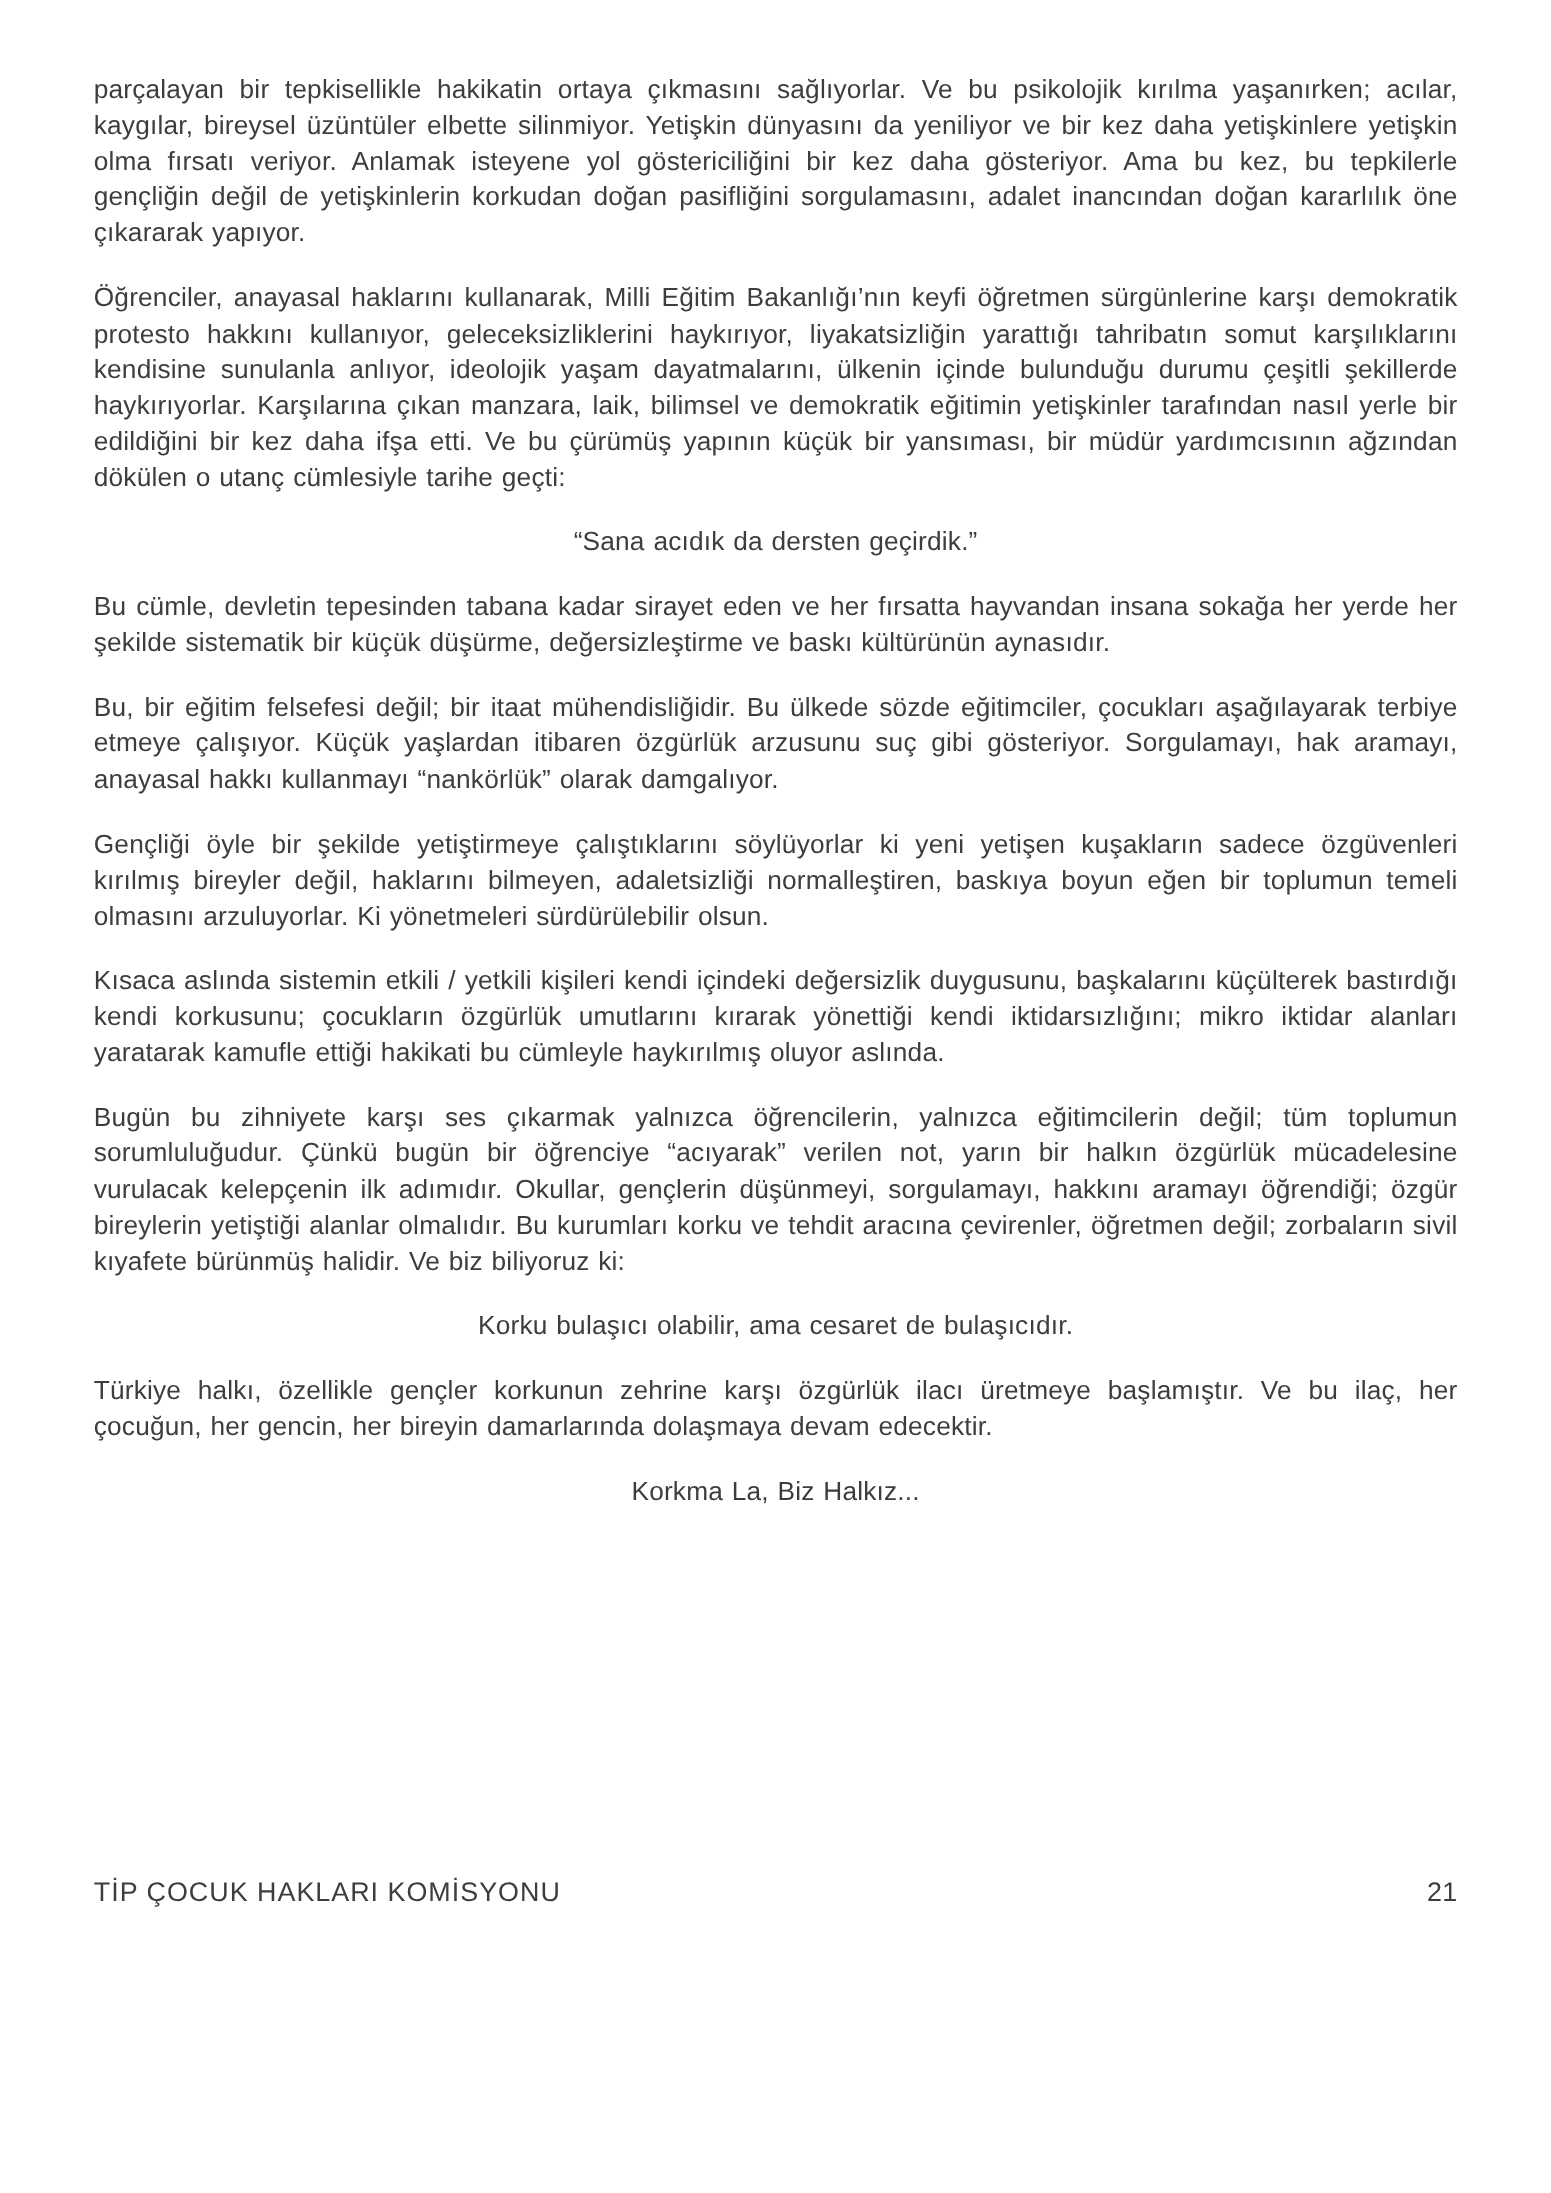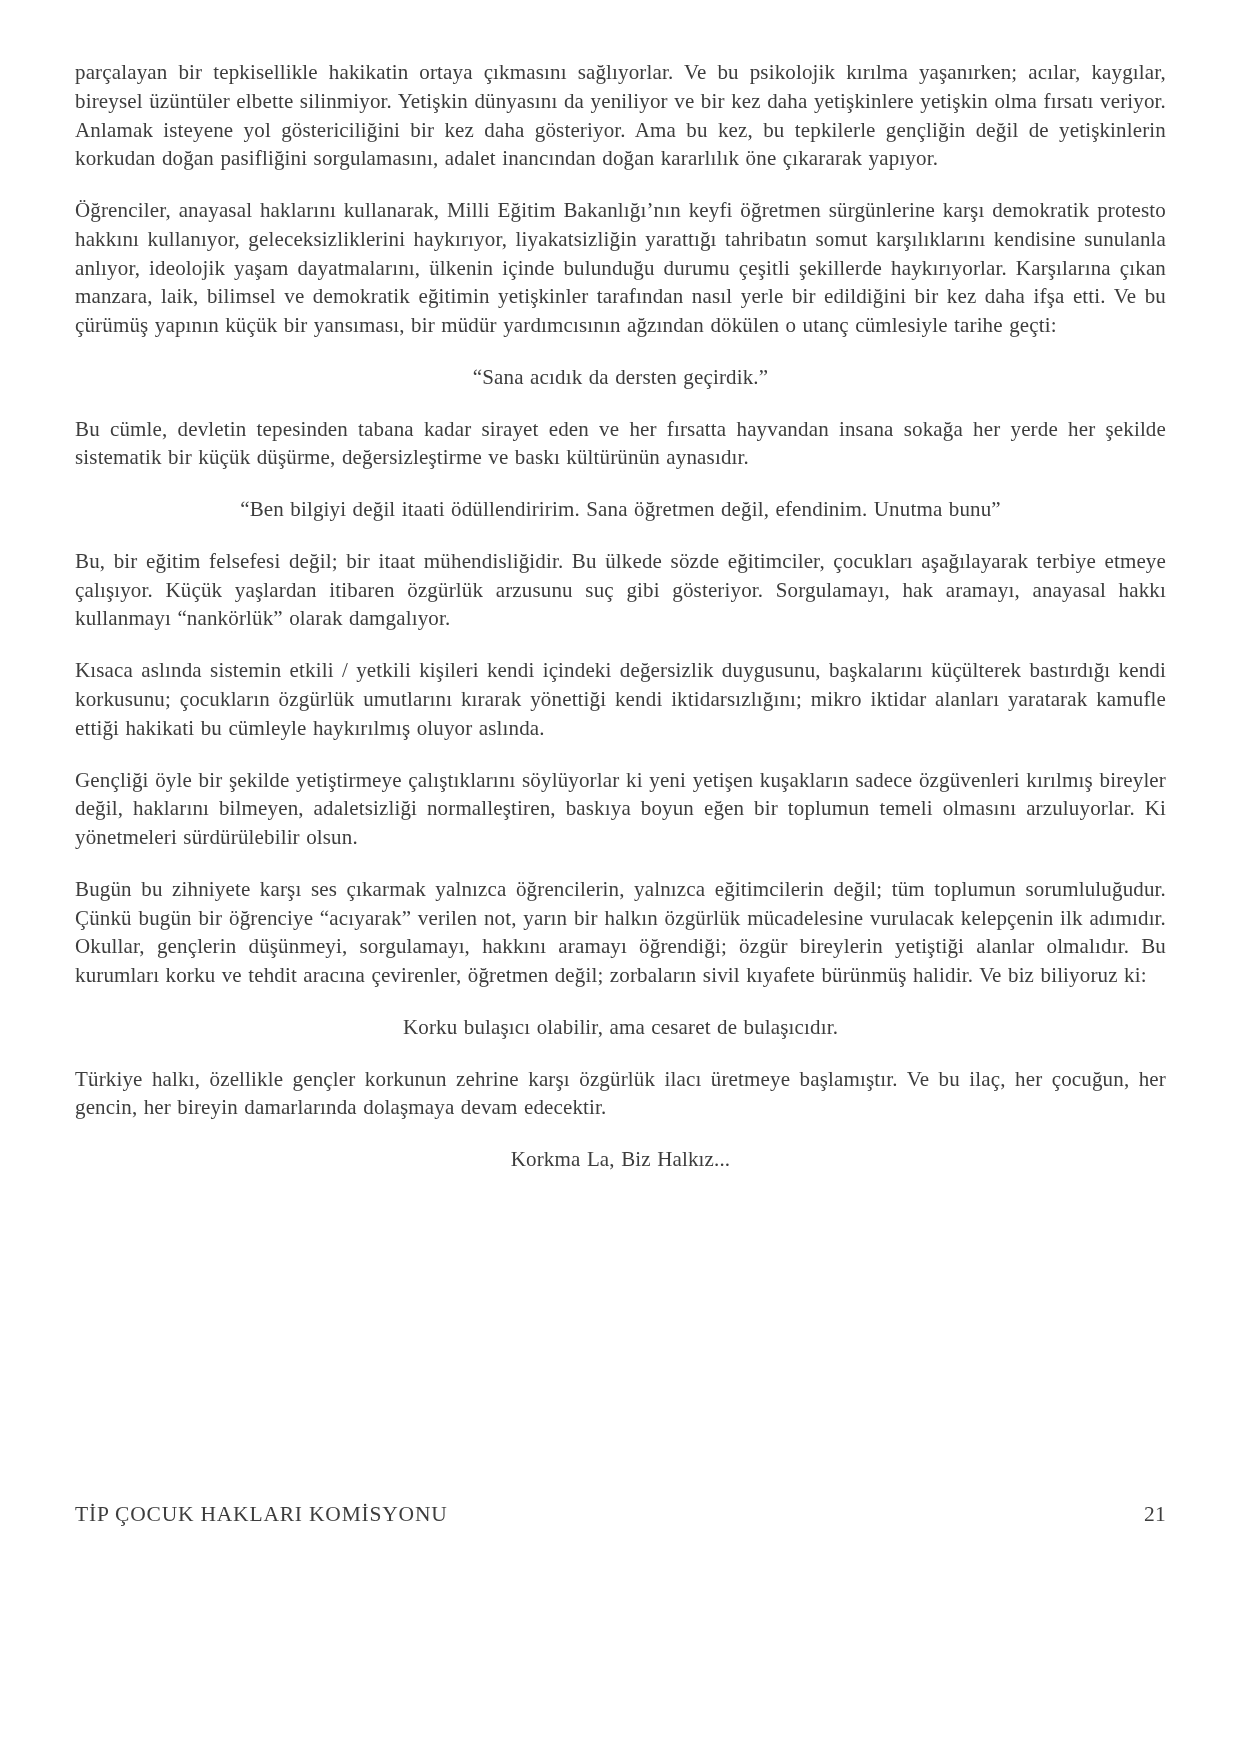--- a/index.html
+++ b/index.html
@@ -12,21 +12,20 @@
     background: #ffffff;
     font-family: "Liberation Sans", sans-serif;
     position: relative;
     overflow: hidden;
   }
   .page {
     position: absolute;
     inset: 0;
     box-sizing: border-box;
     padding: 58px 75px 0 75px;
-    font-family: Liberation Serif, serif;
   }
   .text-block p {
     font-size: 21px;
     line-height: 1.37;
     color: #3d3d3d;
     text-align: justify;
     margin: 0 0 23px 0;
     letter-spacing: 0.15px;
     word-spacing: 1px;
   }
@@ -51,24 +50,23 @@
 </style>
 </head>
 <body>
 
 <div class="page">
   <main class="text-block">
     <p>parçalayan bir tepkisellikle hakikatin ortaya çıkmasını sağlıyorlar. Ve bu psikolojik kırılma yaşanırken; acılar, kaygılar, bireysel üzüntüler elbette silinmiyor. Yetişkin dünyasını da yeniliyor ve bir kez daha yetişkinlere yetişkin olma fırsatı veriyor. Anlamak isteyene yol göstericiliğini bir kez daha gösteriyor. Ama bu kez, bu tepkilerle gençliğin değil de yetişkinlerin korkudan doğan pasifliğini sorgulamasını, adalet inancından doğan kararlılık öne çıkararak yapıyor.</p>
     <p>Öğrenciler, anayasal haklarını kullanarak, Milli Eğitim Bakanlığı’nın keyfi öğretmen sürgünlerine karşı demokratik protesto hakkını kullanıyor, geleceksizliklerini haykırıyor, liyakatsizliğin yarattığı tahribatın somut karşılıklarını kendisine sunulanla anlıyor, ideolojik yaşam dayatmalarını, ülkenin içinde bulunduğu durumu çeşitli şekillerde haykırıyorlar. Karşılarına çıkan manzara, laik, bilimsel ve demokratik eğitimin yetişkinler tarafından nasıl yerle bir edildiğini bir kez daha ifşa etti. Ve bu çürümüş yapının küçük bir yansıması, bir müdür yardımcısının ağzından dökülen o utanç cümlesiyle tarihe geçti:</p>
     <p class="single-line">“Sana acıdık da dersten geçirdik.”</p>
     <p>Bu cümle, devletin tepesinden tabana kadar sirayet eden ve her fırsatta hayvandan insana sokağa her yerde her şekilde sistematik bir küçük düşürme, değersizleştirme ve baskı kültürünün aynasıdır.</p>
-    <p class="single-line">“Ben bilgiyi değil itaati ödüllendiririm. Sana öğretmen değil, efendinim. Unutma bunu”</p>
     <p>Bu, bir eğitim felsefesi değil; bir itaat mühendisliğidir. Bu ülkede sözde eğitimciler, çocukları aşağılayarak terbiye etmeye çalışıyor. Küçük yaşlardan itibaren özgürlük arzusunu suç gibi gösteriyor. Sorgulamayı, hak aramayı, anayasal hakkı kullanmayı “nankörlük” olarak damgalıyor.</p>
+    <p>Gençliği öyle bir şekilde yetiştirmeye çalıştıklarını söylüyorlar ki yeni yetişen kuşakların sadece özgüvenleri kırılmış bireyler değil, haklarını bilmeyen, adaletsizliği normalleştiren, baskıya boyun eğen bir toplumun temeli olmasını arzuluyorlar. Ki yönetmeleri sürdürülebilir olsun.</p>
     <p>Kısaca aslında sistemin etkili / yetkili kişileri kendi içindeki değersizlik duygusunu, başkalarını küçülterek bastırdığı kendi korkusunu; çocukların özgürlük umutlarını kırarak yönettiği kendi iktidarsızlığını; mikro iktidar alanları yaratarak kamufle ettiği hakikati bu cümleyle haykırılmış oluyor aslında.</p>
-    <p>Gençliği öyle bir şekilde yetiştirmeye çalıştıklarını söylüyorlar ki yeni yetişen kuşakların sadece özgüvenleri kırılmış bireyler değil, haklarını bilmeyen, adaletsizliği normalleştiren, baskıya boyun eğen bir toplumun temeli olmasını arzuluyorlar. Ki yönetmeleri sürdürülebilir olsun.</p>
     <p>Bugün bu zihniyete karşı ses çıkarmak yalnızca öğrencilerin, yalnızca eğitimcilerin değil; tüm toplumun sorumluluğudur. Çünkü bugün bir öğrenciye “acıyarak” verilen not, yarın bir halkın özgürlük mücadelesine vurulacak kelepçenin ilk adımıdır. Okullar, gençlerin düşünmeyi, sorgulamayı, hakkını aramayı öğrendiği; özgür bireylerin yetiştiği alanlar olmalıdır. Bu kurumları korku ve tehdit aracına çevirenler, öğretmen değil; zorbaların sivil kıyafete bürünmüş halidir. Ve biz biliyoruz ki:</p>
     <p class="single-line">Korku bulaşıcı olabilir, ama cesaret de bulaşıcıdır.</p>
     <p>Türkiye halkı, özellikle gençler korkunun zehrine karşı özgürlük ilacı üretmeye başlamıştır. Ve bu ilaç, her çocuğun, her gencin, her bireyin damarlarında dolaşmaya devam edecektir.</p>
     <p class="single-line">Korkma La, Biz Halkız...</p>
   </main>
 
   <footer class="page-footer">
     <span>TİP ÇOCUK HAKLARI KOMİSYONU</span>
     <span class="page-num">21</span>
   </footer>

